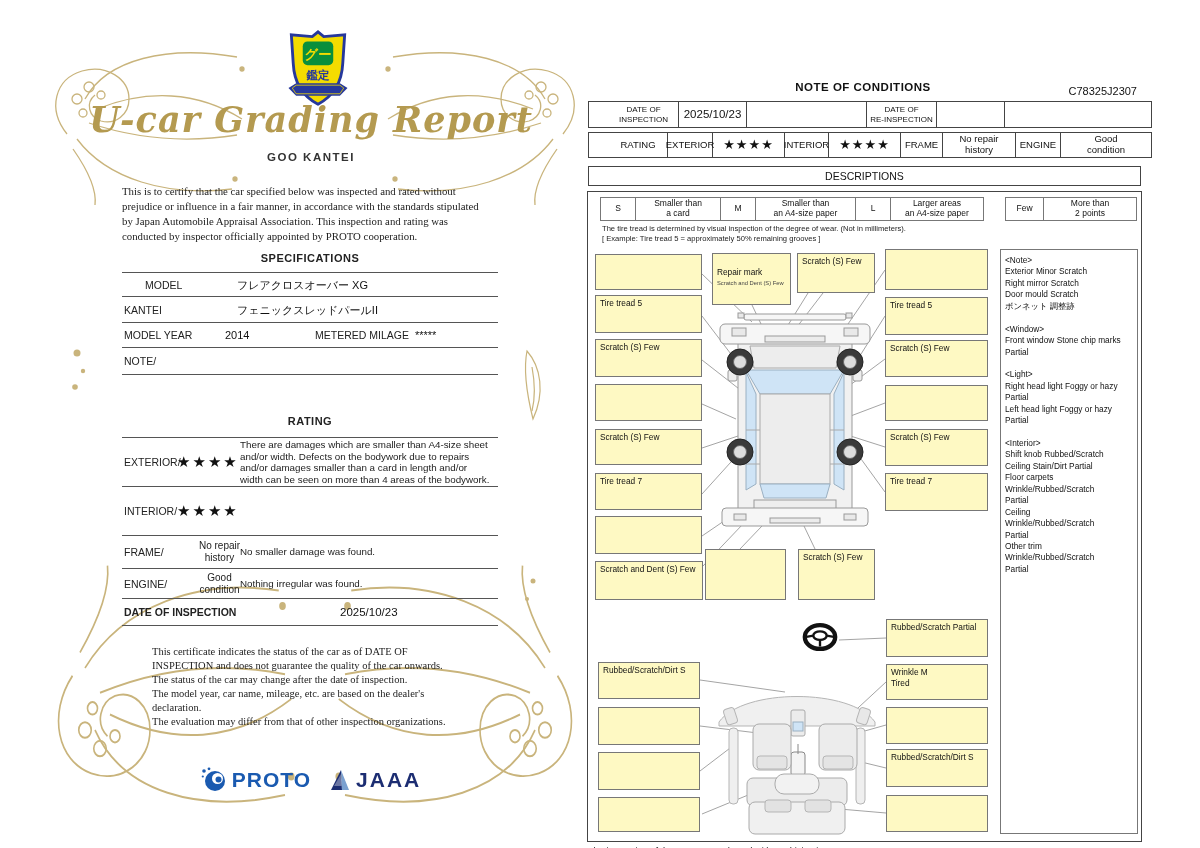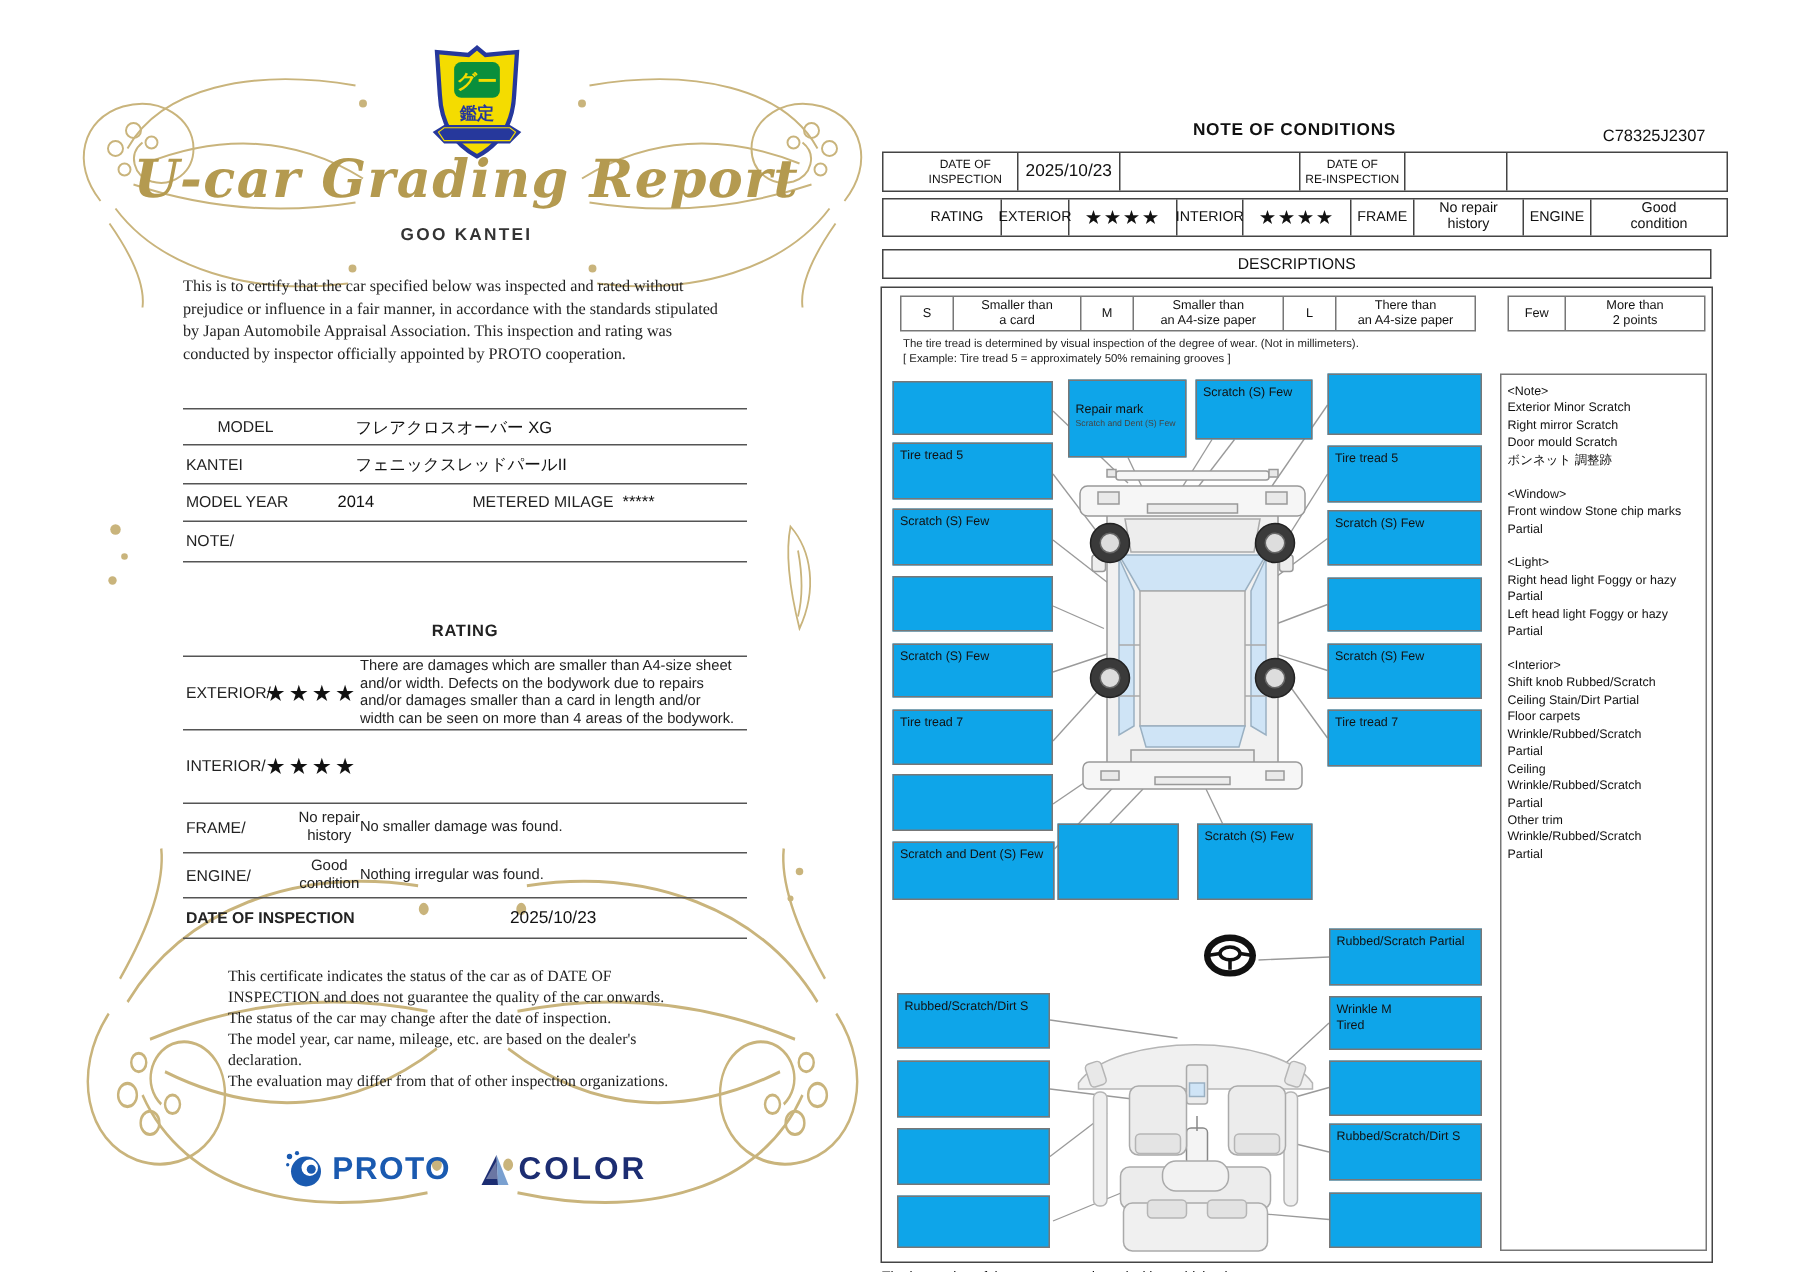--- a/index.html
+++ b/index.html
@@ -62,21 +62,21 @@
   .c-value { font-size:11.5px; }
   .c-stars { font-size:13px; letter-spacing:1px; }
   .descr-bar { position:absolute; left:8px; top:92px; width:553px; height:20px; border:1px solid #444;
     display:flex; align-items:center; justify-content:center; font-size:10.5px; font-weight:normal; color:#111; }
   .outer-box { position:absolute; left:7px; top:117px; width:555px; height:651px; border:1px solid #444; }
   .legend { position:absolute; display:flex; border:1px solid #777; height:24px; background:#fff; }
   .lg-cell { border-right:1px solid #777; display:flex; align-items:center; justify-content:center;
     text-align:center; font-size:8.5px; line-height:1.15; white-space:pre-line; color:#111; }
   .lg-cell:last-child { border-right:none; }
   .tread-note { position:absolute; left:22px; font-size:7.6px; color:#222; }
-  .cb { position:absolute; border:1px solid #777; background:#0ea5e9; padding:2px 4px; font-size:8.3px;
+  .cb { position:absolute; border:1px solid #777; background:#fef9c3; padding:2px 4px; font-size:8.3px;
     line-height:1.3; color:#111; white-space:pre-line; overflow:hidden; }
   .cb-sub { display:block; font-size:5.8px; color:#444; margin-top:2px; }
   .notes-panel { position:absolute; left:420px; top:175px; width:138px; height:585px; border:1px solid #777;
     padding:5px 4px; font-size:8.3px; line-height:1.38; color:#111; white-space:pre-line; }
   .rp-footer { position:absolute; left:8px; top:772px; font-size:9.2px; color:#111; }
   .lines-overlay { position:absolute; inset:0; pointer-events:none; }
   .car-svg { position:absolute; left:130px; top:238px; }
   .wheel-icon { position:absolute; left:221px; top:546px; }
   .interior-svg { position:absolute; left:133px; top:608px; }
 </style>
@@ -130,20 +130,21 @@
       <path d="M13,59 L59,59 L63,62 L59,68 L13,68 L9,62 Z" fill="#26389c" stroke="#f4dc00" stroke-width="0.8"></path>
     </svg>
 
     <div class="lp-title">U-car Grading Report</div>
     <div class="lp-subtitle">GOO KANTEI</div>
     <div class="lp-intro">This is to certify that the car specified below was inspected and rated without
 prejudice or influence in a fair manner, in accordance with the standards stipulated
 by Japan Automobile Appraisal Association. This inspection and rating was
 conducted by inspector officially appointed by PROTO cooperation.</div>
 
+    <div class="lp-spec-heading">SPECIFICATIONS</div>
 
     <div class="spec-table">
       <div class="spec-row" style="height:24px">
         <span class="sl" style="left:23px">MODEL</span>
         <span class="sv" style="left:115px">フレアクロスオーバー XG</span>
       </div>
       <div class="spec-row" style="height:26px">
         <span class="sl" style="left:2px">KANTEI</span>
         <span class="sv" style="left:115px">フェニックスレッドパールII</span>
       </div>
@@ -209,21 +210,21 @@
           <circle cx="1.8" cy="9.5" r="1.1" fill="#1a5ab0"></circle>
         </svg>
         <span class="txt">PROTO</span>
       </div>
       <div class="logo-jaaa">
         <svg width="22" height="24" viewBox="0 0 22 24">
           <path d="M2,22 L12,2 L13,22 Z" fill="#1c2d72"></path>
           <path d="M12,2 L20,22 L13,22 Z" fill="#7aa0d0"></path>
           <path d="M5,18 L12,6 L12.5,18 Z" fill="#ffffff" opacity="0.35"></path>
         </svg>
-        <span class="txt">COLOR</span>
+        <span class="txt">JAAA</span>
       </div>
     </div>
   </div>
 
   <div class="page-right">
 
     <div class="rp-title">NOTE OF CONDITIONS</div>
     <div class="rp-id">C78325J2307</div>
 
     <div class="rp-table" style="left:8px; top:27px; height:27px;">
@@ -255,21 +256,21 @@
     <div class="outer-box"></div>
 
     <div class="legend" style="left:20px; top:123px;">
       <div class="lg-cell" style="width:35px">S</div>
       <div class="lg-cell" style="width:85px">Smaller than
 a card</div>
       <div class="lg-cell" style="width:35px">M</div>
       <div class="lg-cell" style="width:100px">Smaller than
 an A4-size paper</div>
       <div class="lg-cell" style="width:35px">L</div>
-      <div class="lg-cell" style="width:92px">There than
+      <div class="lg-cell" style="width:92px">Larger areas
 an A4-size paper</div>
     </div>
     <div class="legend" style="left:425px; top:123px;">
       <div class="lg-cell" style="width:38px">Few</div>
       <div class="lg-cell" style="width:92px">More than
 2 points</div>
     </div>
 
     <div class="tread-note" style="top:150px">The tire tread is determined by visual inspection of the degree of wear. (Not in millimeters).</div>
     <div class="tread-note" style="top:160px">[ Example: Tire tread 5 = approximately 50% remaining grooves ]</div>

